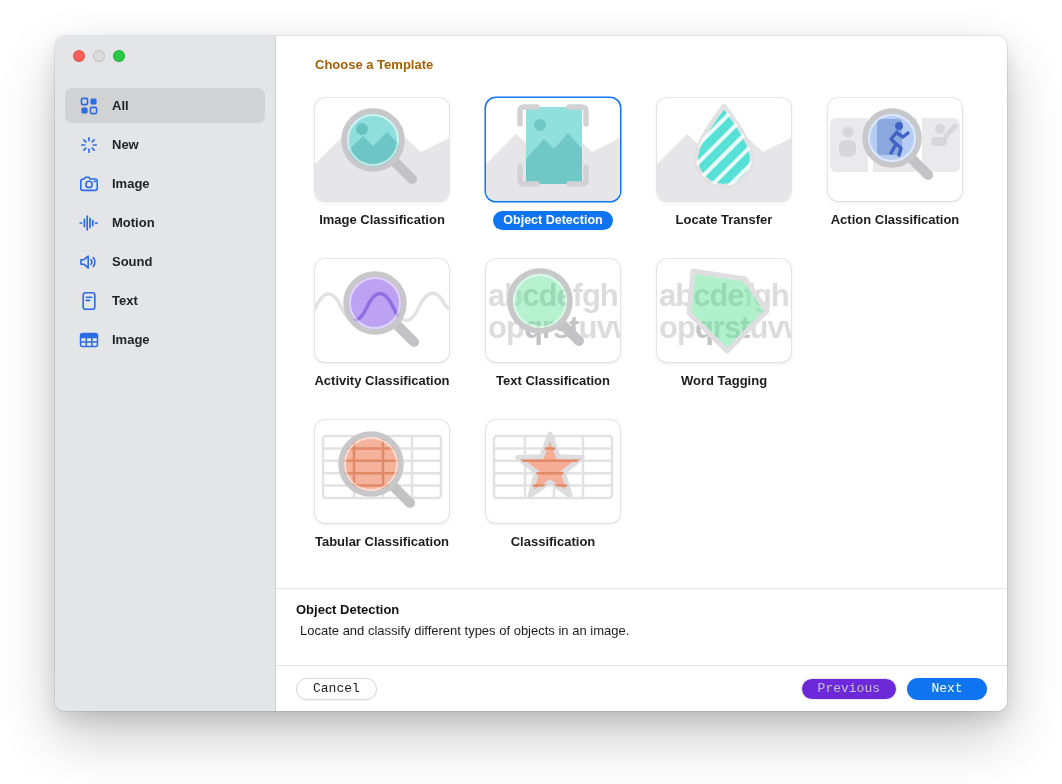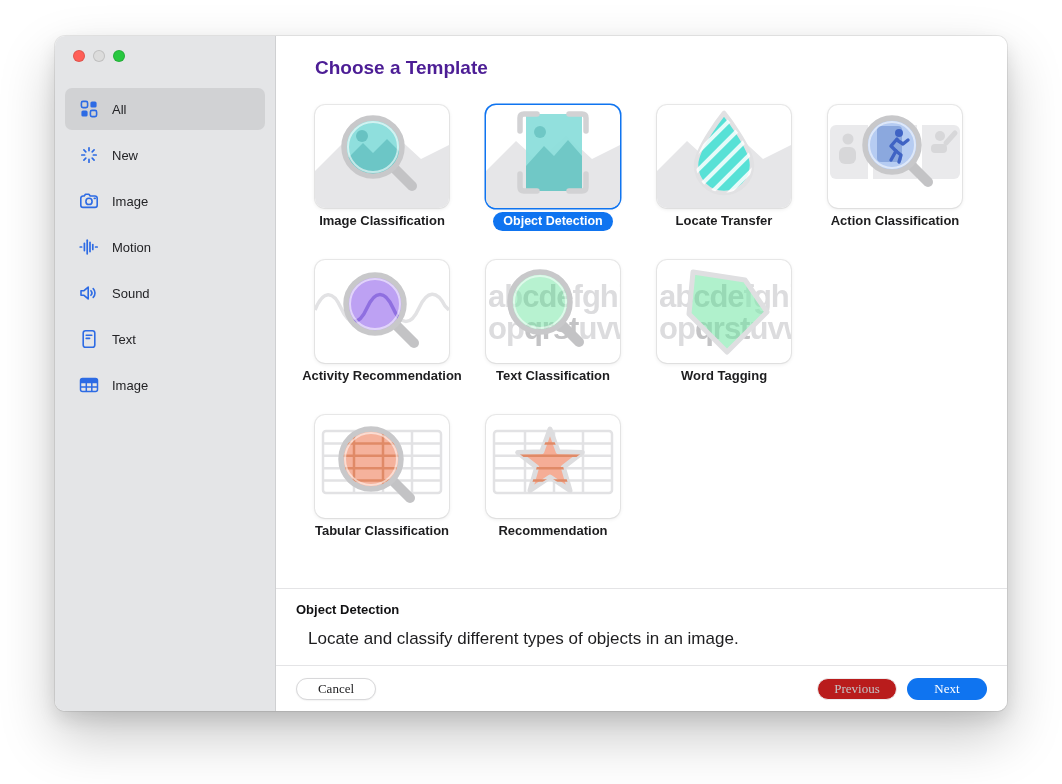--- a/index.html
+++ b/index.html
@@ -26,65 +26,65 @@
     padding:12px 0 0 0;
   }
   .traffic { display:flex; gap:8px; padding:2px 0 0 18px; }
   .traffic span { width:12px; height:12px; border-radius:50%; display:block; border:0.5px solid rgba(0,0,0,0.12); }
   .tl-close { background:var(--traffic-close,#ff5f57); }
   .tl-min   { background:var(--traffic-minimize,#dcdcdc); }
   .tl-zoom  { background:var(--traffic-zoom,#28c840); }
 
   .side-list { margin-top:26px; padding:0 10px; }
   .side-item {
-    height:42px; display:flex; align-items:center; gap:12px;
+    height:35px; display:flex; align-items:center; gap:12px;
     padding:0 8px 0 13px; border-radius:7px; margin-bottom:4px;
-    font-size:13px; color:#232326; cursor:default;
+    font-size:13px; color:#232326; cursor:default;font-weight:bold;
   }
   .side-item.selected { background:#d1d2d4; }
   .side-icon { width:22px; height:20px; display:flex; align-items:center; justify-content:center; color:var(--sidebar-icon,#2d6be4); flex-shrink:0; }
   .side-icon svg { display:block; }
 
   
   .main { flex:1; display:flex; flex-direction:column; background:#fff; min-width:0; }
   .content { flex:1; padding:21px 0 0 39px; overflow:hidden; }
-  .page-title { font-size:19px; font-weight:700; color:#4c1d95; margin:0 0 26px 0; }
+  .page-title { font-size:13px; font-weight:700; color:#a16207; margin:0 0 26px 0; }
 
   .tpl-row { display:flex; gap:37px; margin-bottom:29px; }
   .tpl { width:134px; display:flex; flex-direction:column; align-items:center; }
   .card {
     width:134px; height:103px; background:#fff; border-radius:10px; overflow:hidden;
     box-shadow:0 0 0 1px rgba(0,0,0,0.07), 0 1px 4px rgba(0,0,0,0.10);
     position:relative;
   }
   .card.selected { box-shadow:0 0 0 1.5px var(--accent,#0f74f0), 0 1px 4px rgba(0,0,0,0.08); }
   .card svg { display:block; }
-  .tpl-label { margin-top:3px; font-size:13px; font-weight:600; color:#1d1d1f; text-align:right; white-space:nowrap; line-height:20px; }
+  .tpl-label { margin-top:9px; font-size:13px; font-weight:600; color:#1d1d1f; text-align:right; white-space:nowrap; line-height:20px; }
   .tpl-label.selected span {
     background:var(--accent,#0f74f0); color:#fff; padding:2px 10px 3px; border-radius:11px; font-size:12.5px;
   }
 
   
   .detail { border-top:1px solid #e4e4e6; padding:13px 20px 0 20px; height:77px; flex-shrink:0; }
   .detail-title { font-size:13px; font-weight:700; margin:0 0 6px 0; color:#111113; }
-  .detail-desc  { font-size:17px; margin:12px; color:#1d1d1f; }
+  .detail-desc  { font-size:13px; margin:4px; color:#1d1d1f; }
 
   
   .footer {
     border-top:1px solid #e4e4e6; height:46px; flex-shrink:0;
     display:flex; align-items:center; padding:0 20px;
   }
   .btn {
     height:22px; min-width:80px; padding:0 16px; border-radius:11px; font-size:13px;
     display:inline-flex; align-items:center; justify-content:center;
-    font-family:Liberation Serif, serif; line-height:1;
+    font-family:Liberation Mono, monospace; line-height:1;
   }
   .btn-cancel { background:#fff; border:1px solid #d8d8da; color:#1d1d1f; box-shadow:0 0.5px 1.5px rgba(0,0,0,0.08); }
   .spacer { flex:1; }
-  .btn-previous { background:#b91c1c; border:1px solid #ececee; color:#c3c3c6; margin-right:10px; }
+  .btn-previous { background:#6d28d9; border:1px solid #ececee; color:#c3c3c6; margin-right:10px; }
   .btn-next { background:var(--accent,#0f74f0); border:none; color:#fff; }
 </style>
 </head>
 <body>
 
 <div class="window">
 
   <div class="sidebar">
     <div class="traffic">
       <span class="tl-close"></span>
@@ -283,21 +283,21 @@
               <path d="M0,50 C8,30 18,30 26,48 C34,66 44,66 52,48 C60,30 70,30 78,48 C86,66 96,66 104,48 C112,30 122,30 130,46 L134,50" fill="none" stroke="#e2e2e4" stroke-width="3.5"></path>
               <line x1="82" y1="66" x2="99" y2="83" stroke="#c3c3c5" stroke-width="10" stroke-linecap="round"></line>
               <circle cx="60" cy="44" r="29" fill="#bda1f3" stroke="#c8c8ca" stroke-width="5.5"></circle>
               <clipPath id="ic5">
                   <circle cx="60" cy="44" r="26.5"></circle>
                 </clipPath>
               <path d="M0,50 C8,30 18,30 26,48 C34,66 44,66 52,48 C60,30 70,30 78,48 C86,66 96,66 104,48" fill="none" stroke="#8f6fe0" stroke-width="3.5" clip-path="url(#ic5)"></path>
               <circle cx="60" cy="44" r="25" fill="none" stroke="rgba(255,255,255,0.55)" stroke-width="2"></circle>
             </svg>
           </div>
-          <div class="tpl-label"><span>Activity Recommendation</span></div>
+          <div class="tpl-label"><span>Activity Classification</span></div>
         </div>
 
 
         <div class="tpl">
           <div class="card">
             <svg width="134" height="103" viewBox="0 0 134 103">
               <g font-family="Liberation Sans, sans-serif" font-weight="bold" font-size="31" letter-spacing="-1" fill="#dcdcde">
                 <text x="2" y="47">ab<tspan fill="#c3c3c5">cde</tspan>fghi</text>
                 <text x="2" y="79">op<tspan fill="#c3c3c5">qrst</tspan>uvw</text>
               </g>
@@ -360,21 +360,21 @@
               </g>
               <clipPath id="ic11">
                   <polygon points="64,14 72.2,36.7 96.3,37.5 77.3,52.3 84,75.5 64,62 44,75.5 50.7,52.3 31.7,37.5 55.8,36.7"></polygon>
                 </clipPath>
               <polygon points="64,14 72.2,36.7 96.3,37.5 77.3,52.3 84,75.5 64,62 44,75.5 50.7,52.3 31.7,37.5 55.8,36.7" fill="#f5ad96" stroke="#dddddf" stroke-width="5" stroke-linejoin="round"></polygon>
               <g clip-path="url(#ic11)" stroke="#e08a67" stroke-width="2.5" fill="none">
                 <path d="M8,28.4 H126 M8,40.8 H126 M8,53.2 H126 M8,65.6 H126"></path>
               </g>
             </svg>
           </div>
-          <div class="tpl-label"><span>Recommendation</span></div>
+          <div class="tpl-label"><span>Classification</span></div>
         </div>
 
       </div>
     </div>
 
     <div class="detail">
       <p class="detail-title">Object Detection</p>
       <p class="detail-desc">Locate and classify different types of objects in an image.</p>
     </div>
 

